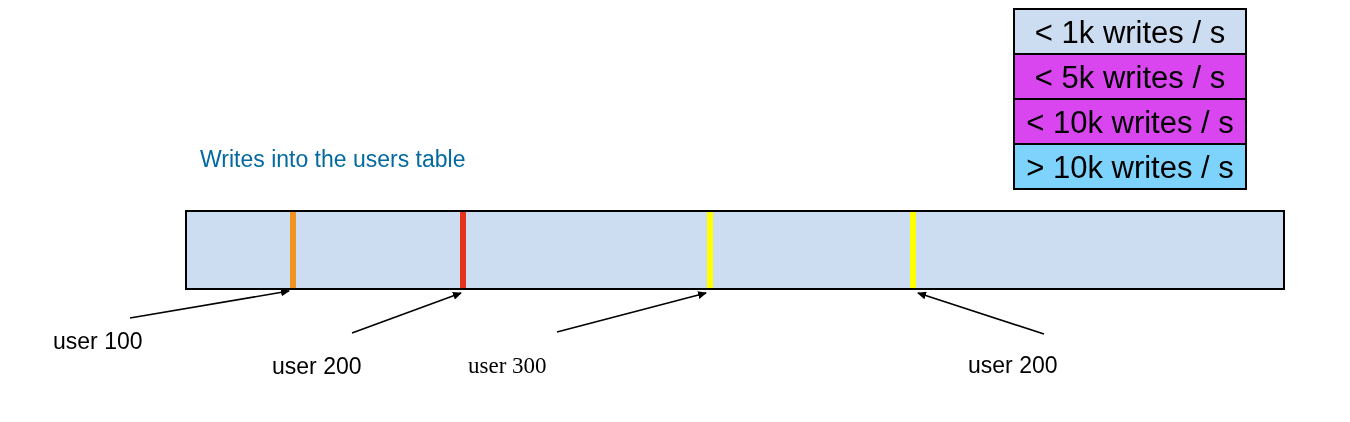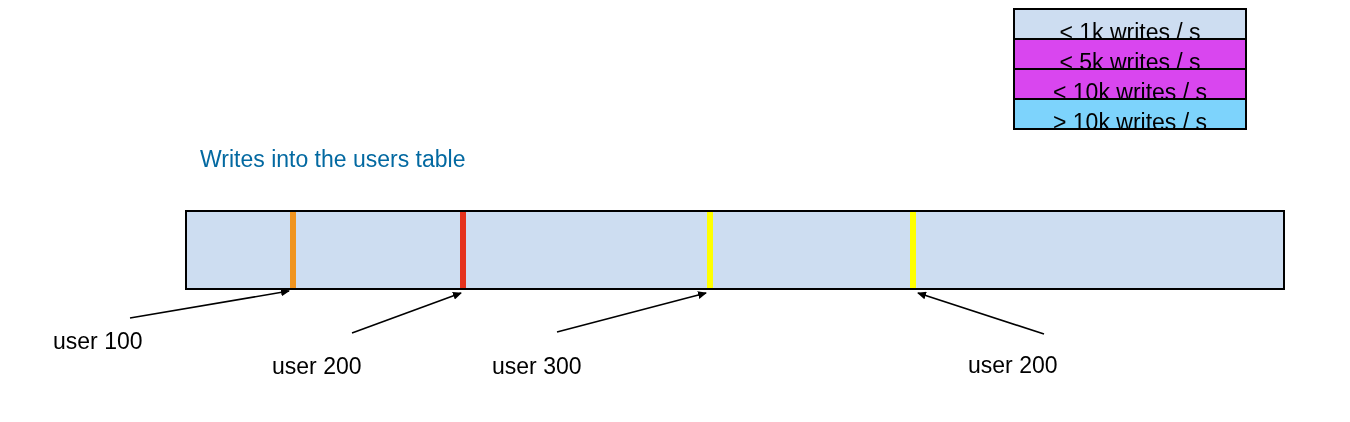--- a/index.html
+++ b/index.html
@@ -43,34 +43,34 @@
   .marker.m3 { left: 520px; }
   .marker.m4 { left: 723px; }
   .user-label {
     position: absolute;
     font-size: 23px;
     color: #000000;
     white-space: nowrap;
   }
   .ul1 { left: 53px;  top: 328px; }
   .ul2 { left: 272px; top: 353px; }
-  .ul3 { left: 492px; top: 353px; }
+  .ul3 { left: 468px; top: 353px; font-family: Liberation Serif, serif; }
   .ul4 { left: 968px; top: 352px; }
   .legend {
     position: absolute;
     left: 1013px;
     top: 8px;
     width: 230px;
     border: 2px solid #000000;
   }
   .legend-row {
-    height: 28px;
+    height: 43px;
     line-height: 45px;
     text-align: center;
-    font-size: 23px;
+    font-size: 31px;
     border-top: 2px solid #000000;
     white-space: nowrap;
   }
   .legend-row:first-child { border-top: none; }
   .arrows {
     position: absolute;
     left: 0;
     top: 0;
     pointer-events: none;
   }

